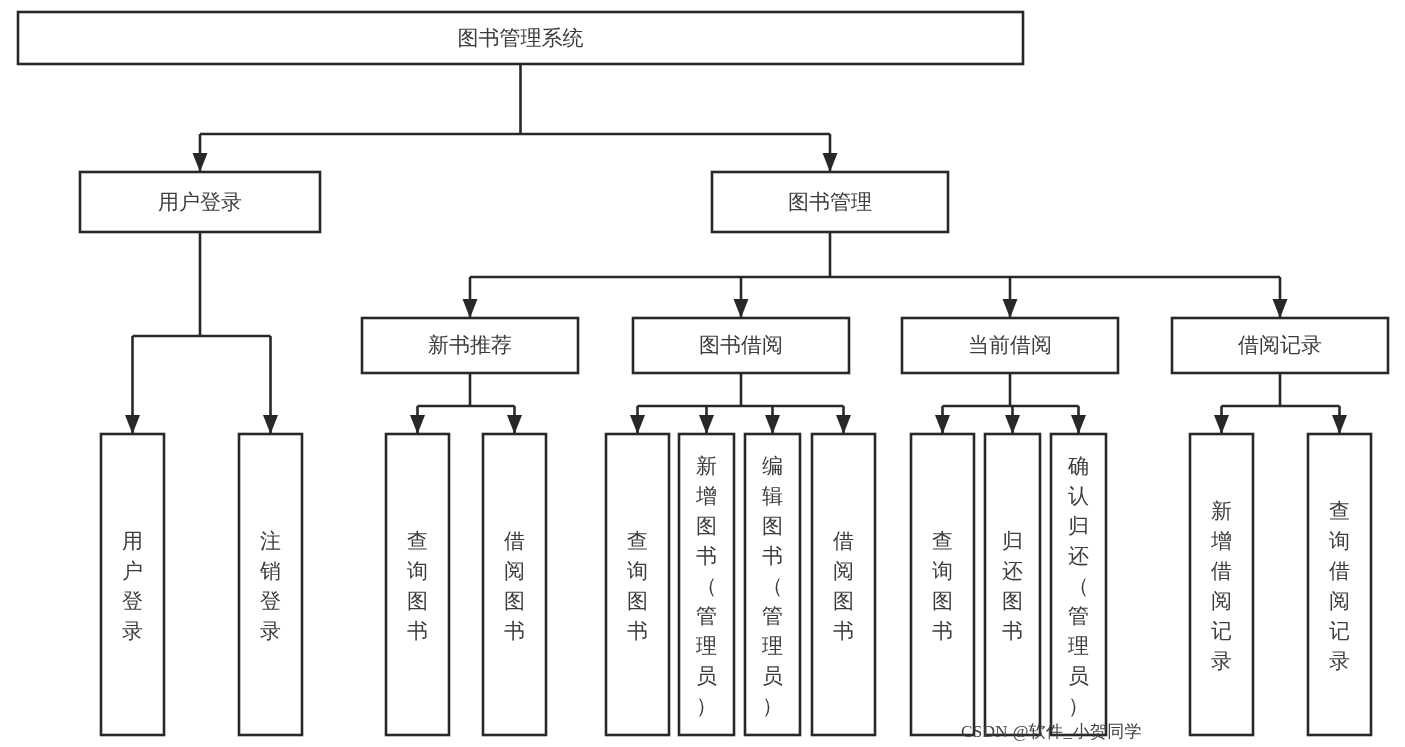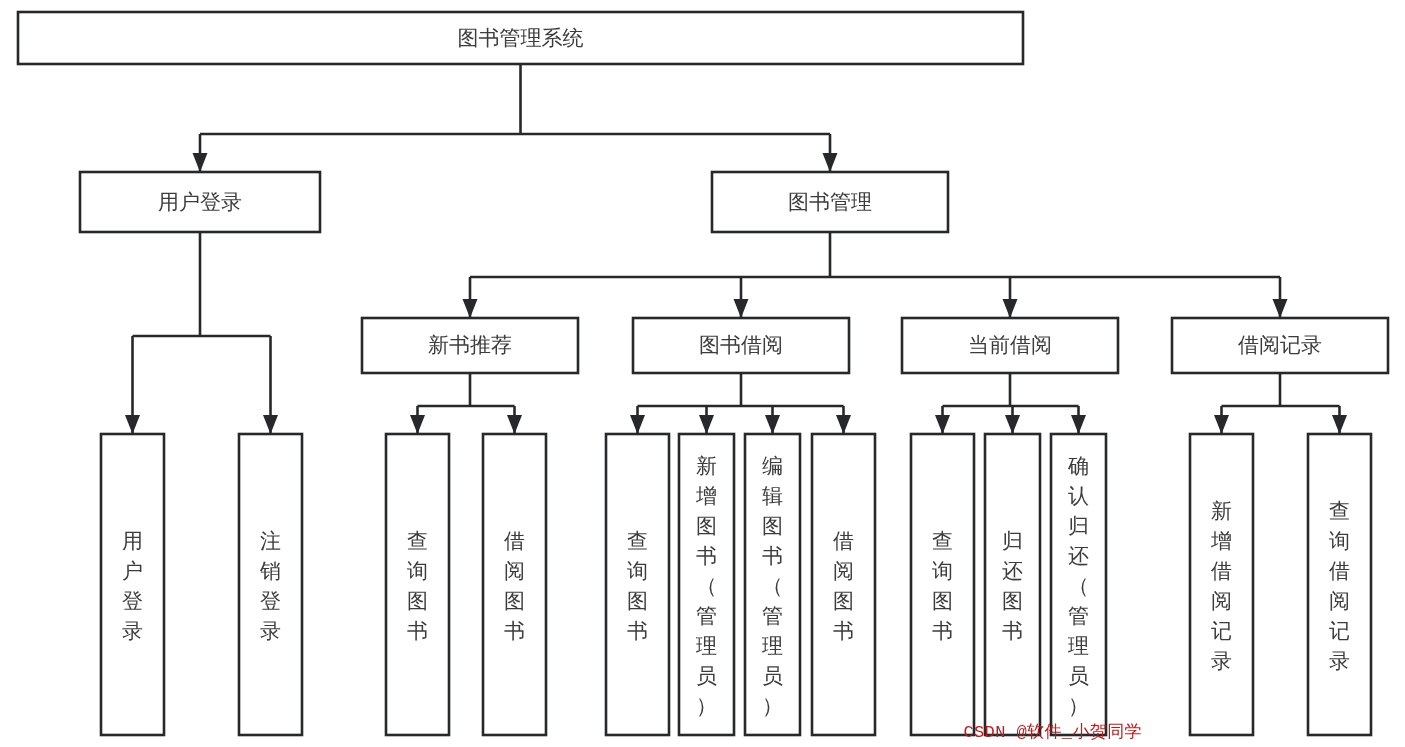--- a/index.html
+++ b/index.html
@@ -50,23 +50,23 @@
   .node-label-vertical {
     fill: #3c3c3c;
     font-family: "Liberation Sans", "DejaVu Sans", sans-serif;
     font-size: 21px;
     text-anchor: middle;
   }
   .watermark {
     position: absolute;
     right: 8px;
     bottom: 4px;
-    font-family: Liberation Mono, monospace;
+    font-family: Liberation Serif, serif;
     font-size: 17px;
-    color: #b91c1c;
+    color: #404040;
     letter-spacing: 0.4px;
     white-space: nowrap;
     pointer-events: none;
   }
 </style>
 </head>
 <body>
 
 <div id="diagram-root">
 

